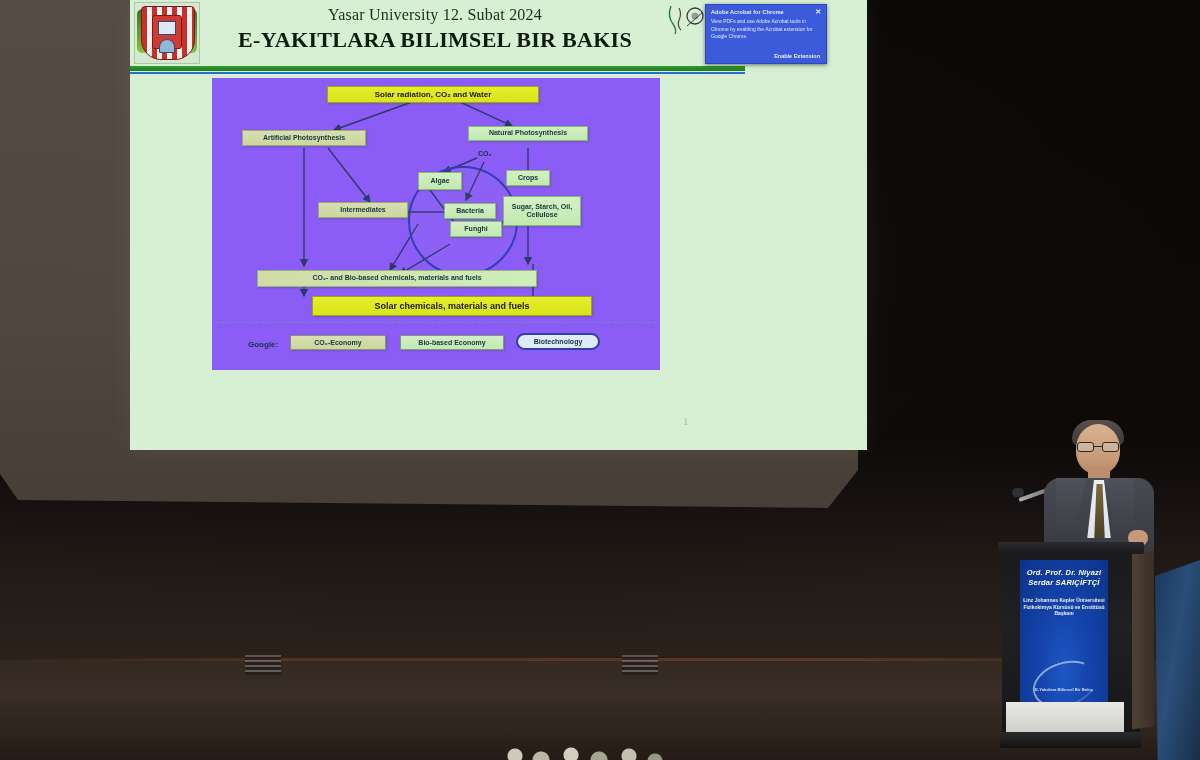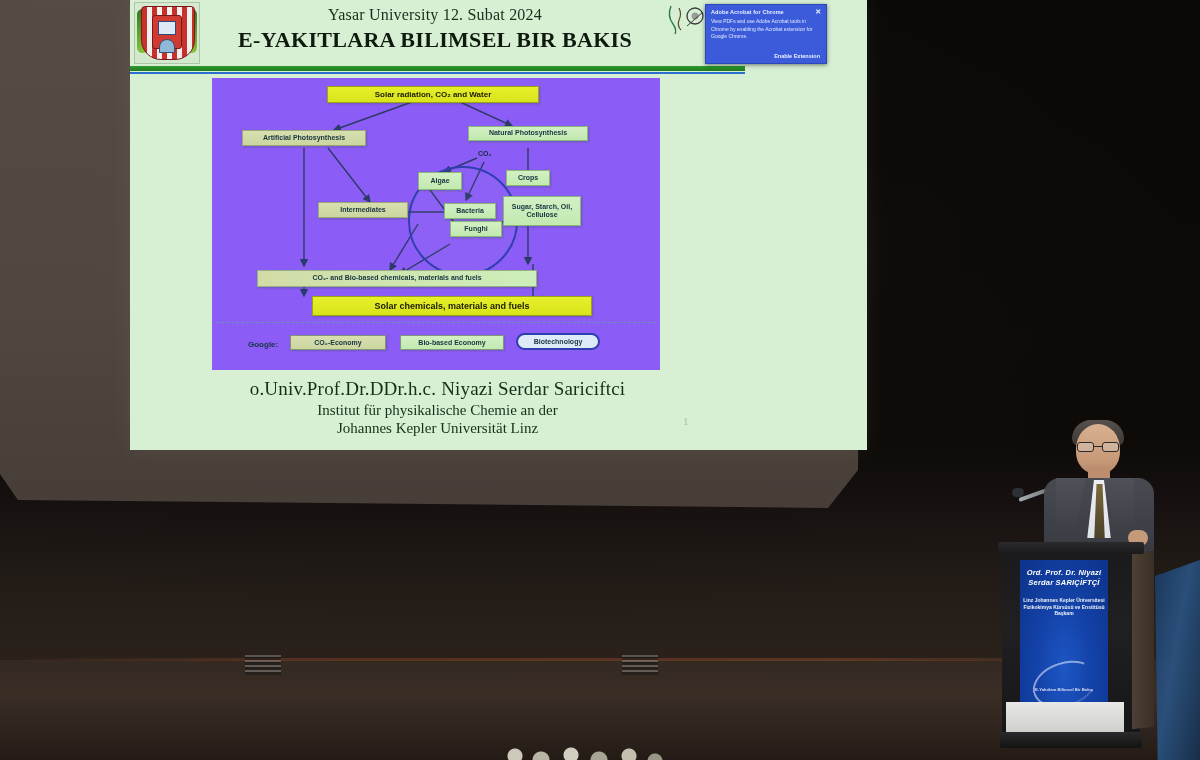--- a/index.html
+++ b/index.html
@@ -420,25 +420,20 @@
 
         <div class="dashed-sep"></div>
 
         <div class="legend-label">Google:</div>
 
         <div class="legend-chip n-khaki" style="left:78px;width:96px;">CO₂-Economy</div>
         <div class="legend-chip n-green" style="left:188px;width:104px;">Bio-based Economy</div>
         <div class="legend-chip bio-outline" style="left:304px;width:84px;top:255px;height:17px;">Biotechnology</div>
       </div>
 
-      <div class="credits">
-        <div class="credit-name">o.Univ.Prof.Dr.DDr.h.c. Niyazi Serdar Sariciftci</div>
-        <div class="credit-l2">Institut für physikalische Chemie an der</div>
-        <div class="credit-l3">Johannes Kepler Universität Linz</div>
-      </div>
       <div class="slide-number">1</div>
     </div>
   </div>
 
   <div class="acrobat-popup">
     <div class="acrobat-title">Adobe Acrobat for Chrome</div>
     <div class="acrobat-close">✕</div>
     <div class="acrobat-body">View PDFs and use Adobe Acrobat tools in Chrome by enabling the Acrobat extension for Google Chrome.</div>
     <div class="acrobat-cta">Enable Extension</div>
   </div>

